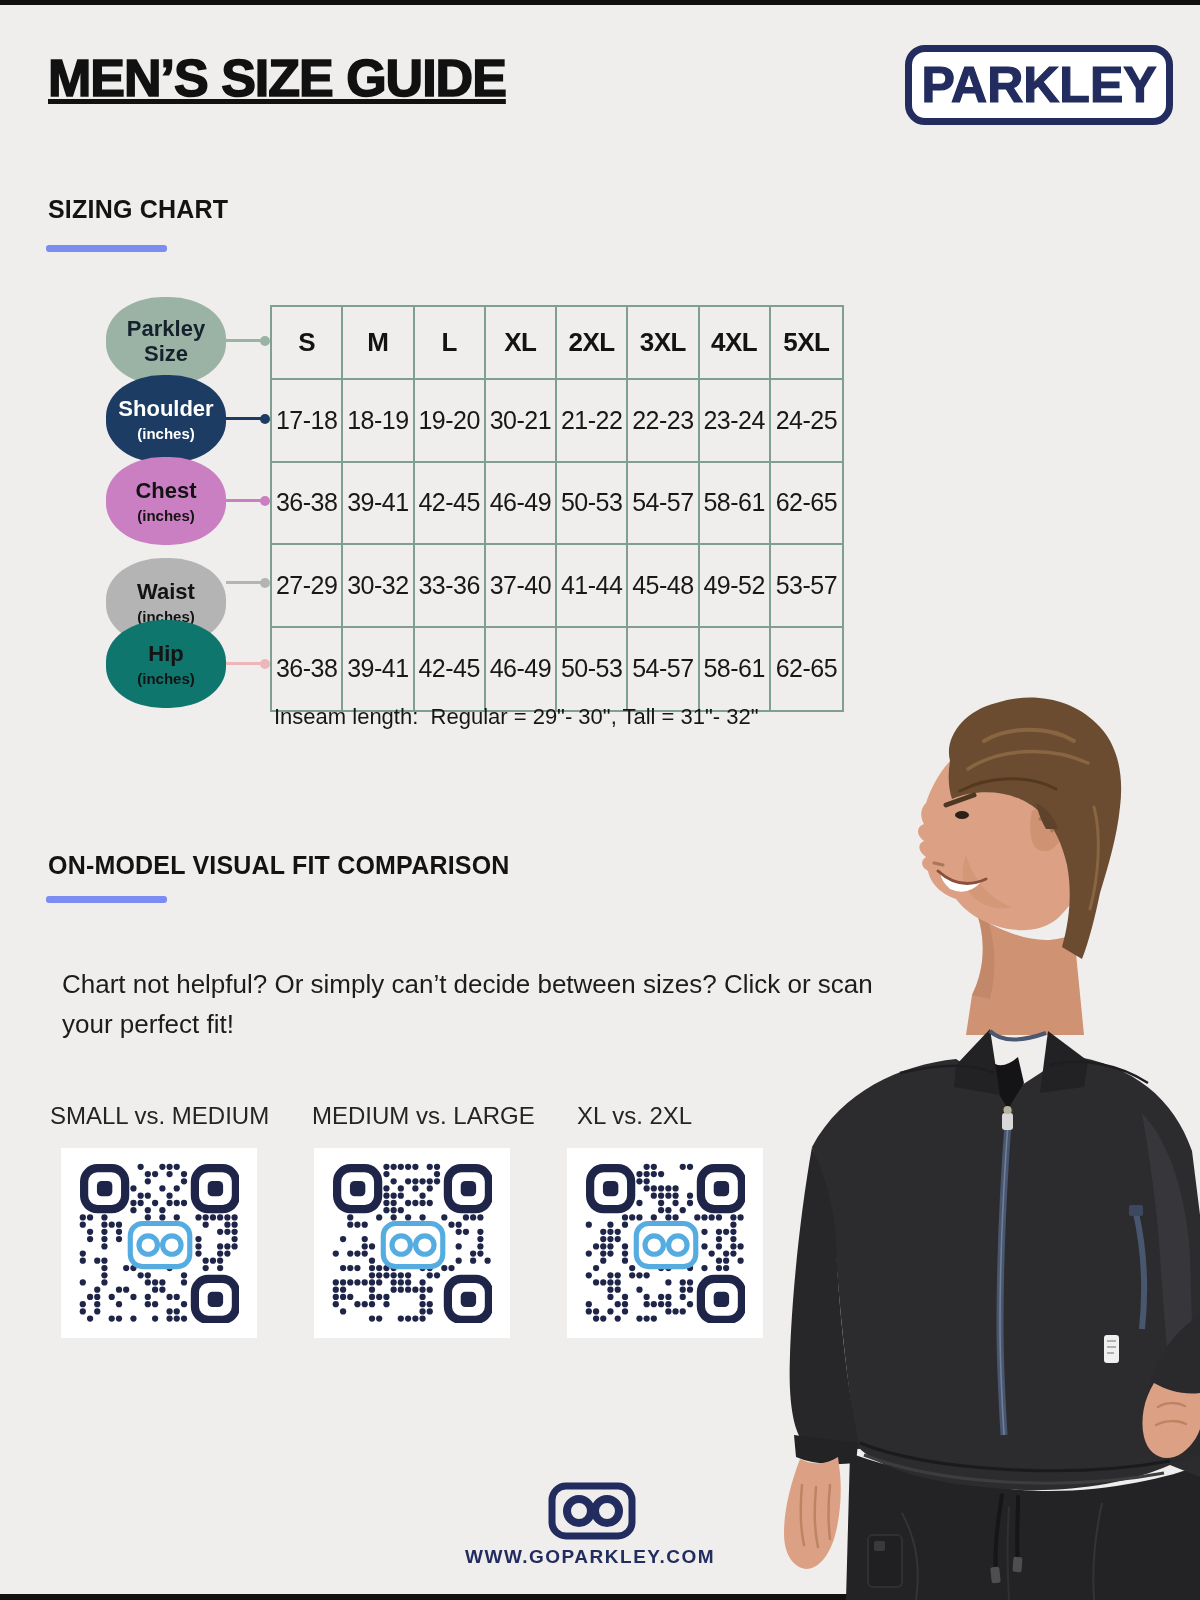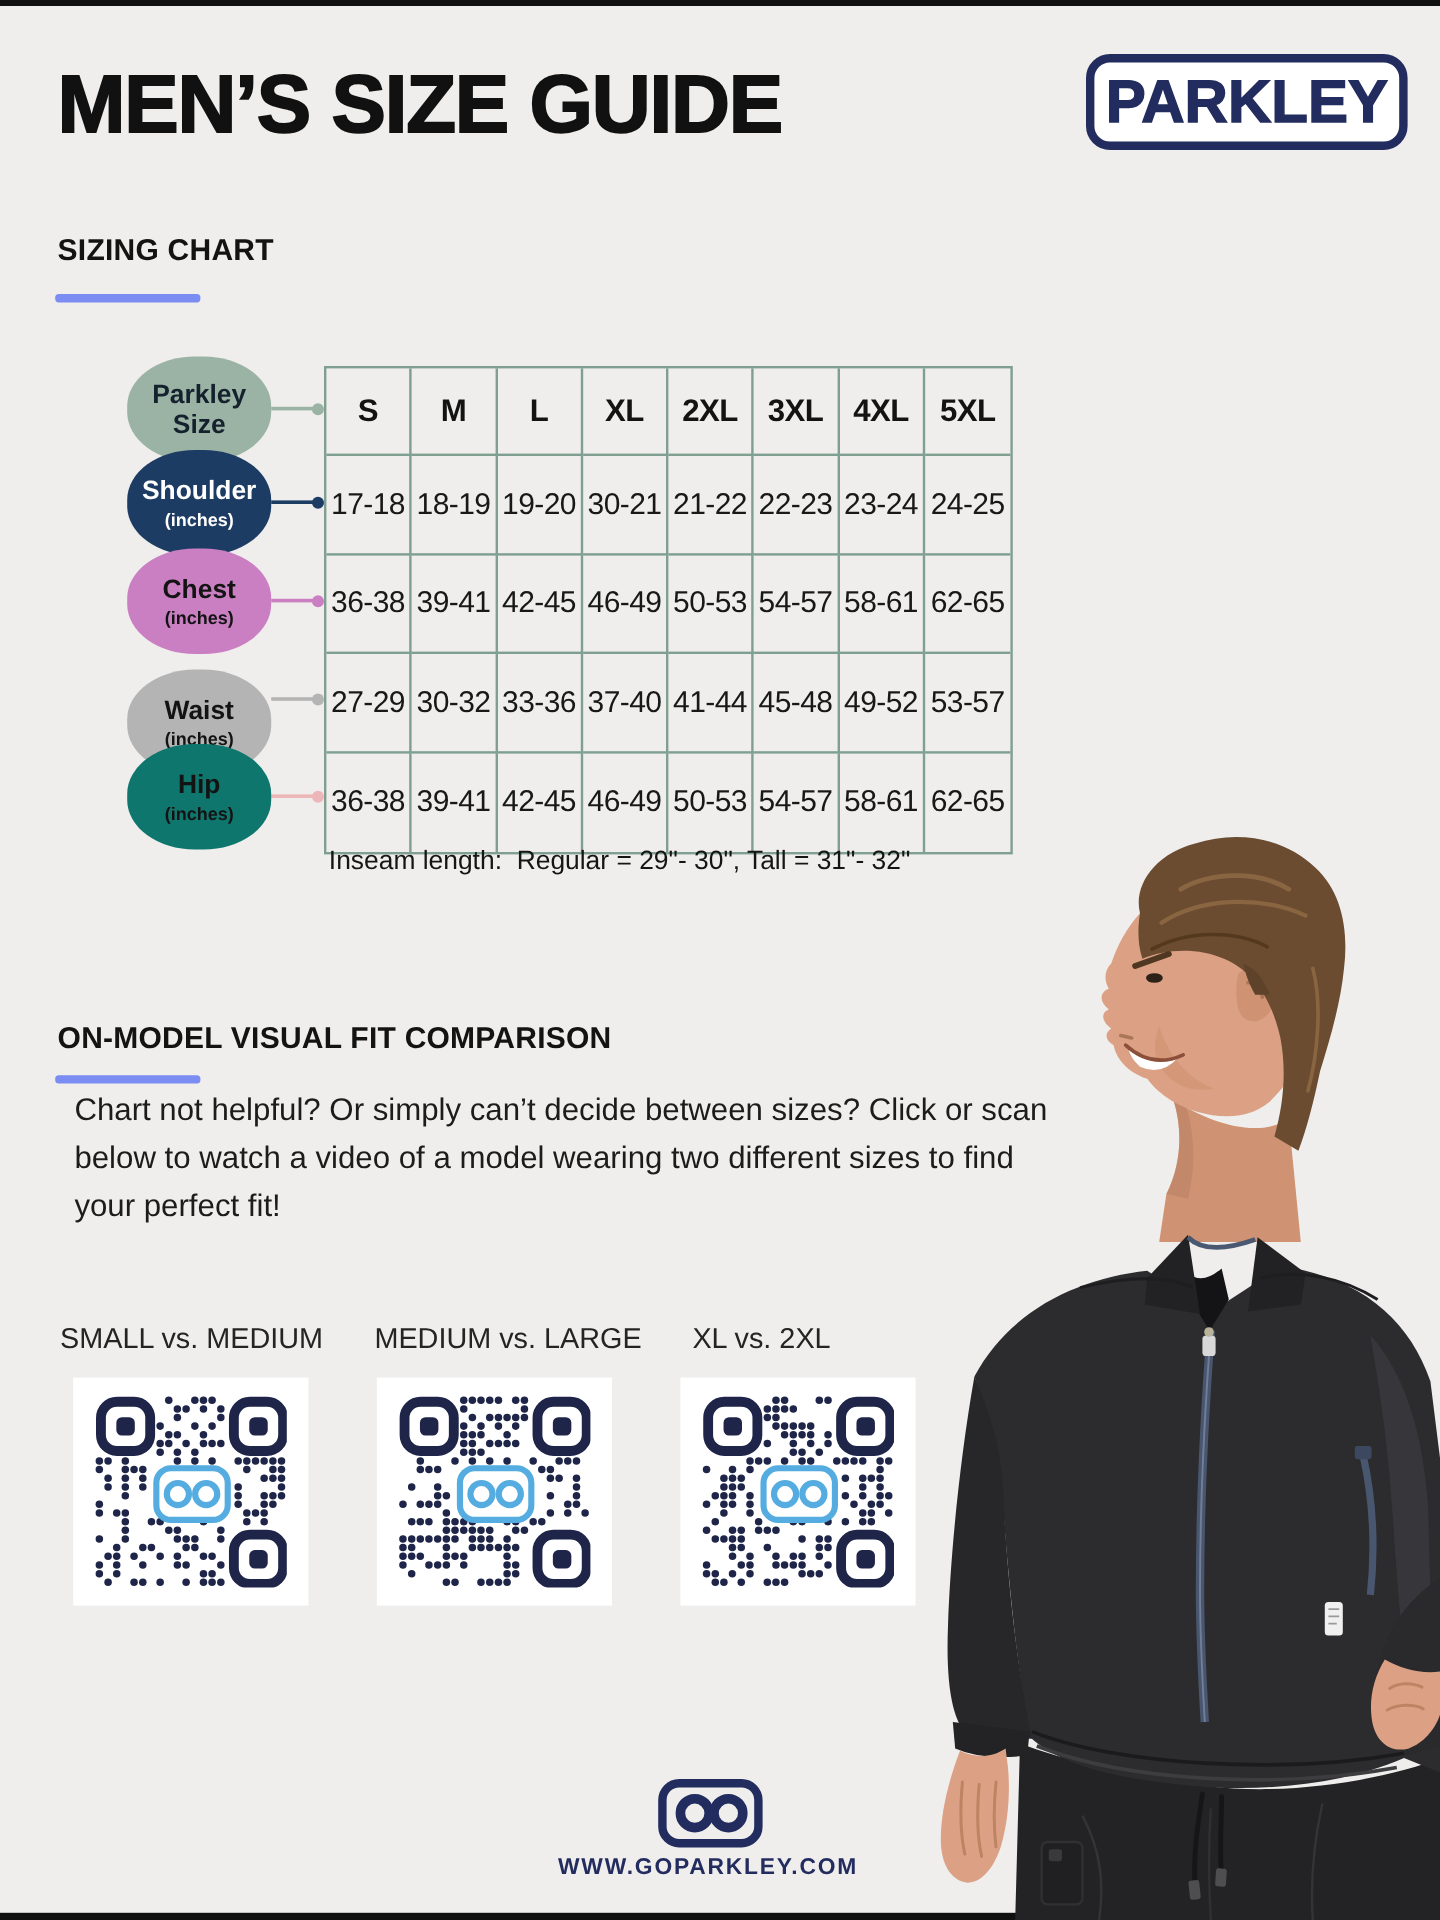--- a/index.html
+++ b/index.html
@@ -8,21 +8,21 @@
     width:1200px;height:1600px;position:relative;overflow:hidden;
     background:var(--background,#efeeec);
     font-family:"Liberation Sans", sans-serif;
     color:#141414;
   }
   .strip{position:absolute;left:0;width:1200px;height:5px;background:#101010;}
   .strip.top{top:0;} .strip.bottom{top:1594px;height:6px;}
 
   .title{
     position:absolute;left:48px;top:48px;margin:0;
-    font-size:68px;font-weight:bold;letter-spacing:-1px;color:#111;
+    font-size:52px;font-weight:bold;letter-spacing:-1px;color:#111;text-decoration:underline;
     -webkit-text-stroke:1.6px #111;
   }
   .brand-box{
     position:absolute;left:905px;top:45px;width:254px;height:66px;
     background:#ffffff;border:7px solid var(--brand-navy,#222c5e);border-radius:20px;
     display:flex;align-items:center;justify-content:center;
   }
   .brand-box span{
     font-size:50px;font-weight:bold;color:var(--brand-navy,#222c5e);
     letter-spacing:0px;-webkit-text-stroke:1.2px var(--brand-navy,#222c5e);
@@ -60,21 +60,21 @@
   .oval .ol{font-size:22px;font-weight:bold;}
   .oval .os{font-size:15px;font-weight:bold;margin-top:3px;}
   .connector{position:absolute;left:226px;width:38px;height:3px;z-index:1;}
   .connector .dot{position:absolute;right:-6px;top:-3.5px;width:10px;height:10px;border-radius:50%;display:block;}
 
   .inseam{
     position:absolute;left:274px;top:704px;font-size:22px;color:#151515;
     white-space:pre-wrap;letter-spacing:0px;
   }
 
-  .desc{position:absolute;left:62px;top:904px;width:840px;}
+  .desc{position:absolute;left:62px;top:964px;width:840px;}
   .desc div{font-size:26px;line-height:40px;color:#1c1c1c;}
 
   .qr-label{position:absolute;top:1102px;font-size:24px;color:#242424;}
   .l1{left:50px;} .l2{left:312px;} .l3{left:577px;}
   .qr-card{
     position:absolute;top:1148px;width:196px;height:190px;background:#ffffff;
     display:flex;align-items:center;justify-content:center;
   }
   .c1{left:61px;} .c2{left:314px;} .c3{left:567px;}
   svg.qr{width:160px;height:160px;display:block;}
@@ -183,21 +183,20 @@
       <div class="cell">62-65</div>
     </div>
 
   <div class="inseam">Inseam length:  Regular = 29"- 30", Tall = 31"- 32"</div>
 
   <h2 class="sec-h sec2">ON-MODEL VISUAL FIT COMPARISON</h2>
   <div class="underline u2"></div>
 
   <div class="desc">
     <div>Chart not helpful? Or simply can’t decide between sizes? Click or scan</div>
-    <div>below to watch a video of a model wearing two different sizes to find</div>
     <div>your perfect fit!</div>
   </div>
 
   <div class="qr-label l1">SMALL vs. MEDIUM</div>
   <div class="qr-label l2">MEDIUM vs. LARGE</div>
   <div class="qr-label l3">XL vs. 2XL</div>
 
   <div class="qr-card c1">
     <svg class="qr" viewBox="0 0 156 156">
         <circle cx="60.1" cy="3.7" r="3.05" fill="#1e2549"></circle>

